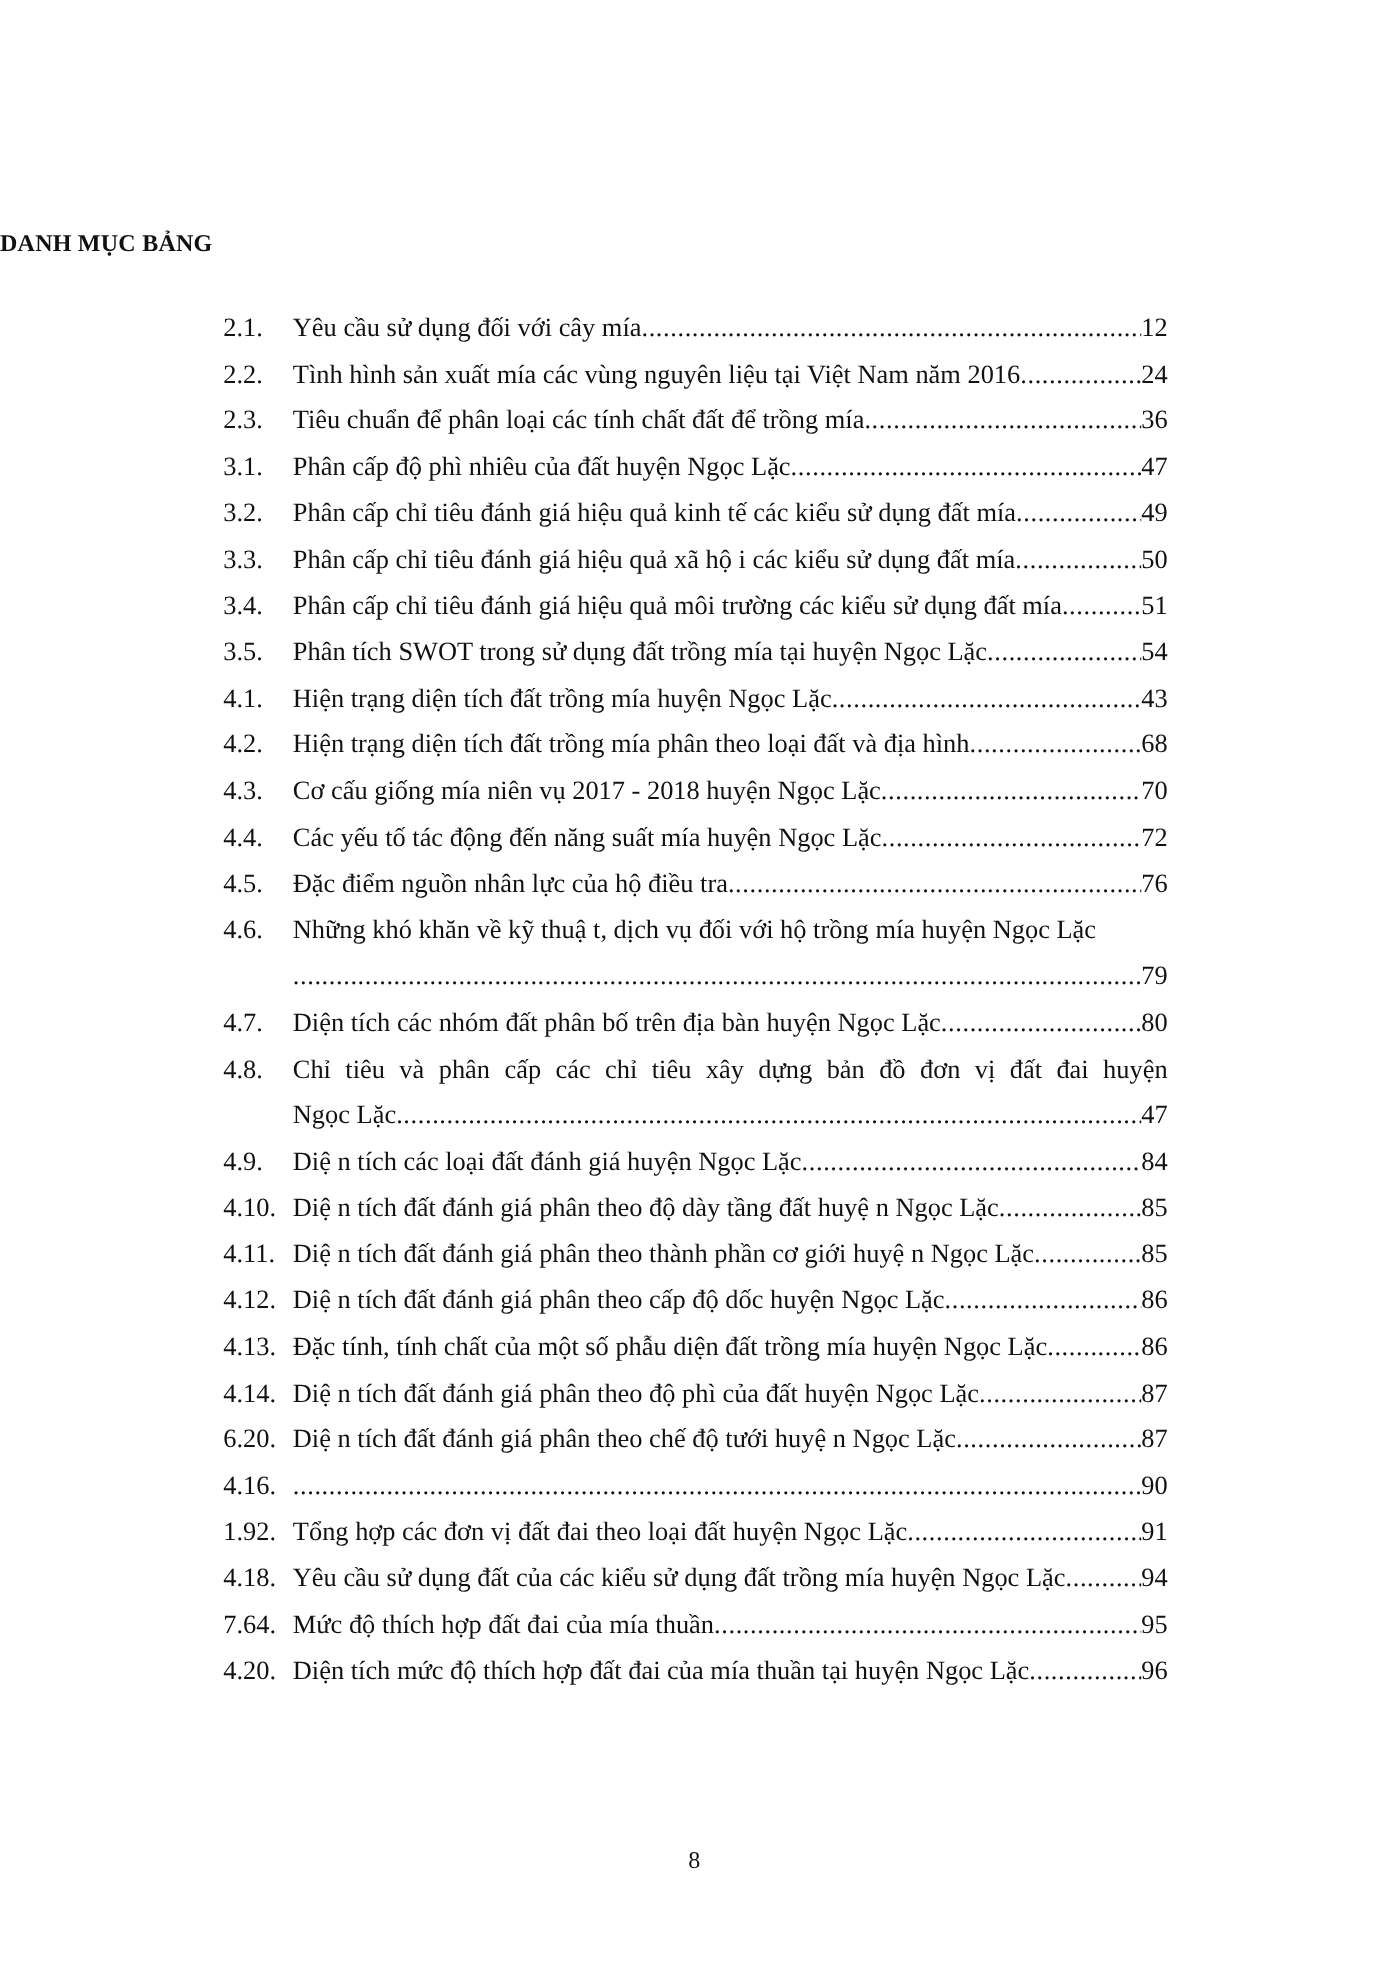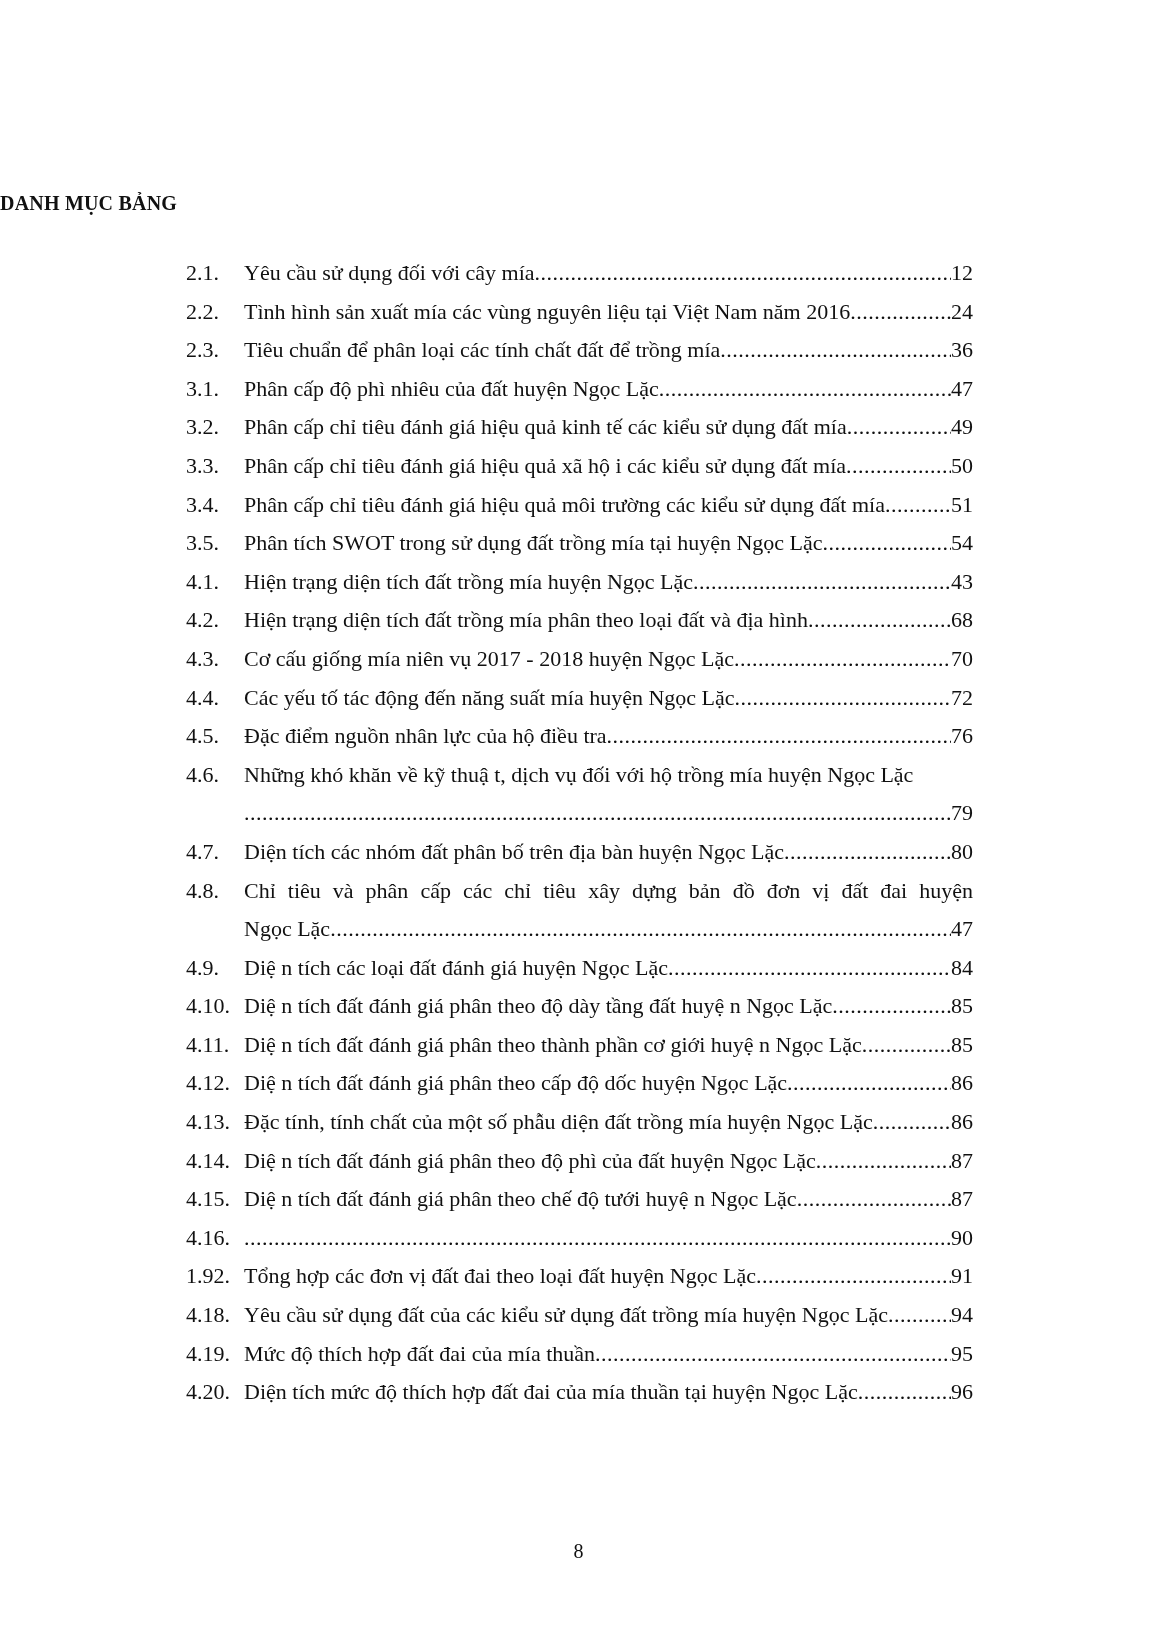--- a/index.html
+++ b/index.html
@@ -266,21 +266,21 @@
     <div class="body">
         <div class="line">
       <span class="txt">Diệ n tích đất đánh giá phân theo độ phì của đất huyện Ngọc Lặc</span>
       <span class="dots"></span>
       <span class="pg">87</span>
     </div>
       </div>
   </div>
 
   <div class="row">
-    <span class="num">4.15.</span>
+    <span class="num">6.20.</span>
     <div class="body">
         <div class="line">
       <span class="txt">Diệ n tích đất đánh giá phân theo chế độ  tưới huyệ n Ngọc Lặc</span>
       <span class="dots"></span>
       <span class="pg">87</span>
     </div>
       </div>
   </div>
 
   <div class="row">
@@ -309,21 +309,21 @@
     <div class="body">
         <div class="line">
       <span class="txt">Yêu cầu sử dụng đất của các kiểu sử dụng đất trồng mía huyện Ngọc Lặc</span>
       <span class="dots"></span>
       <span class="pg">94</span>
     </div>
       </div>
   </div>
 
   <div class="row">
-    <span class="num">4.19.</span>
+    <span class="num">7.64.</span>
     <div class="body">
         <div class="line">
       <span class="txt">Mức độ thích hợp đất đai của mía thuần</span>
       <span class="dots"></span>
       <span class="pg">95</span>
     </div>
       </div>
   </div>
 
   <div class="row">

